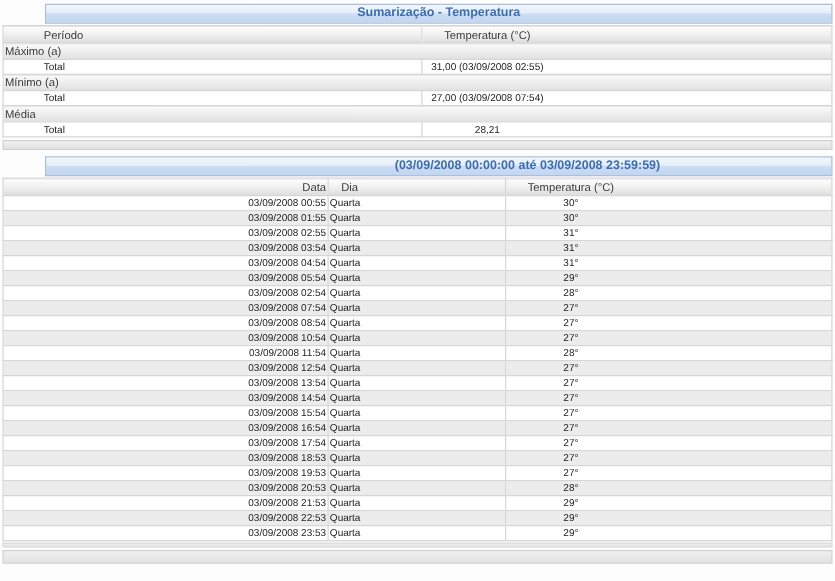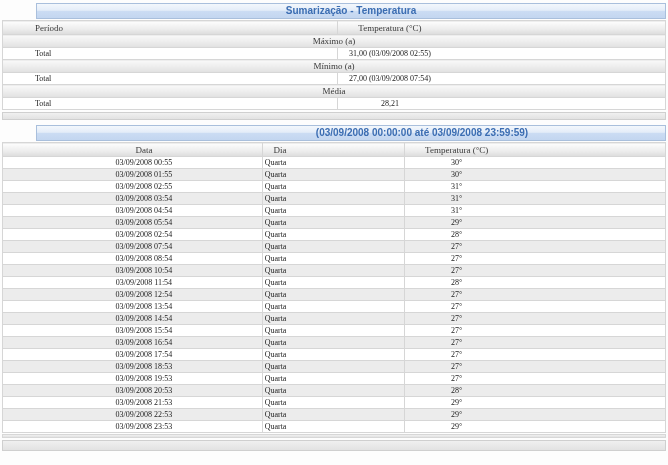--- a/index.html
+++ b/index.html
@@ -29,55 +29,54 @@
   }
   .title-bar.shifted { padding-left: 142px; }
 
   table.grid {
     width: 100%;
     border-collapse: collapse;
     table-layout: fixed;
     margin-top: 1px;
     border: 1px solid var(--grid-outer-border, #bfbfbf);
     background: #fff;
-    font-family: Liberation Serif, serif;
   }
   table.grid th, table.grid td {
     border: 1px solid var(--grid-inner-border, #d6d6d6);
     overflow: hidden;
     white-space: nowrap;
   }
   th.col-head {
     height: 14px;
     font-weight: normal;
     font-size: 9px;
     color: #3a3a3a;
     background: linear-gradient(to bottom, #fdfdfd 0%, #ececec 60%, var(--header-row-bg, #dcdcdc) 100%);
     border-bottom: 1px solid #c6c6c6;
   }
   td.section-cell {
     height: 13px;
     font-size: 9px;
-    text-align: center;
+    text-align: left;
     color: #3a3a3a;
     background: linear-gradient(to bottom, #f9f9f9 0%, #ebebeb 60%, #e0e0e0 100%);
   }
   td.data-cell {
     height: 12px;
     font-size: 8px;
     color: #222;
     background: transparent;
   }
   .t2 td.data-cell { height: 11px; }
   .t2 tbody tr:nth-child(even) td { background: var(--alt-row-bg, #ececec); }
 
   
   .t1 .c1 { width: 50.5%; text-align: left; padding-left: 32px; }
   .t1 .c2 { width: 49.5%; text-align: center; padding-right: 224px; }
-  .t2 .c1 { width: 39.2%; text-align: center; padding-left: 24px; }
+  .t2 .c1 { width: 39.2%; text-align: right; padding-left: 24px; }
   .t2 .c2 { width: 21.5%; text-align: right; padding-right: 118px; }
   .t2 .c3 { width: 39.3%; text-align: center; padding-right: 158px; }
 
   .footer-strip {
     border: 1px solid #cfcfcf;
     background: linear-gradient(to bottom, #f0f0f0, var(--strip-bg, #e2e2e2));
   }
   .strip-sm { height: 8px; margin-top: 2px; }
   .strip-xs { height: 4px; margin-top: 1px; border-color: #d7d7d7; }
   .strip-lg { height: 11px; margin-top: 2px; }

